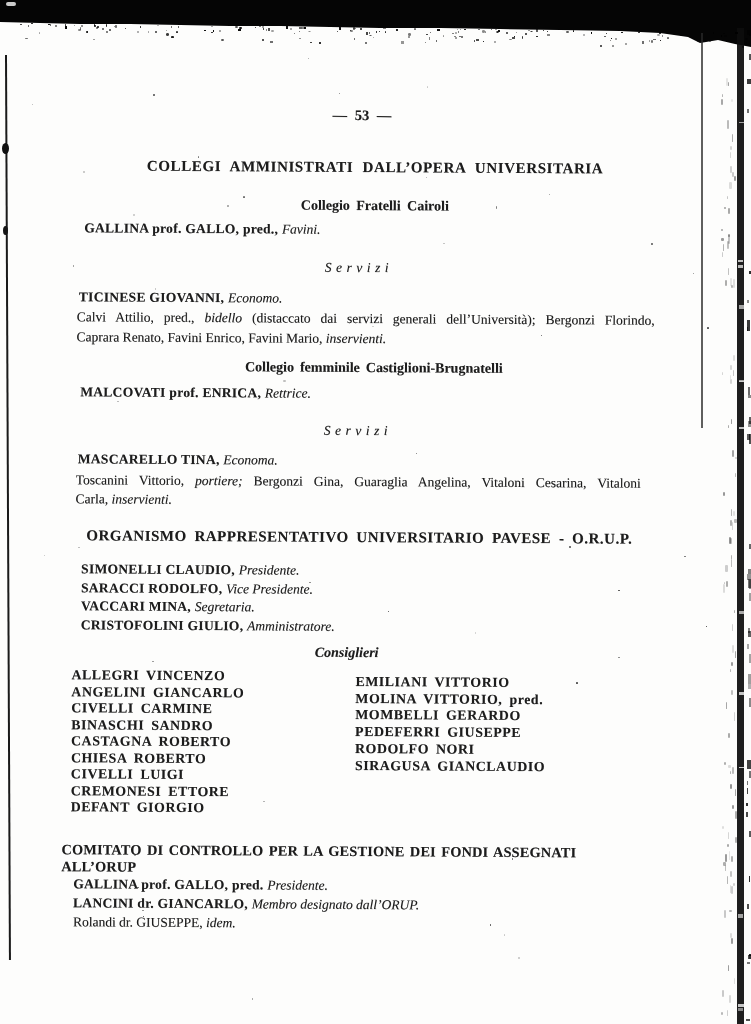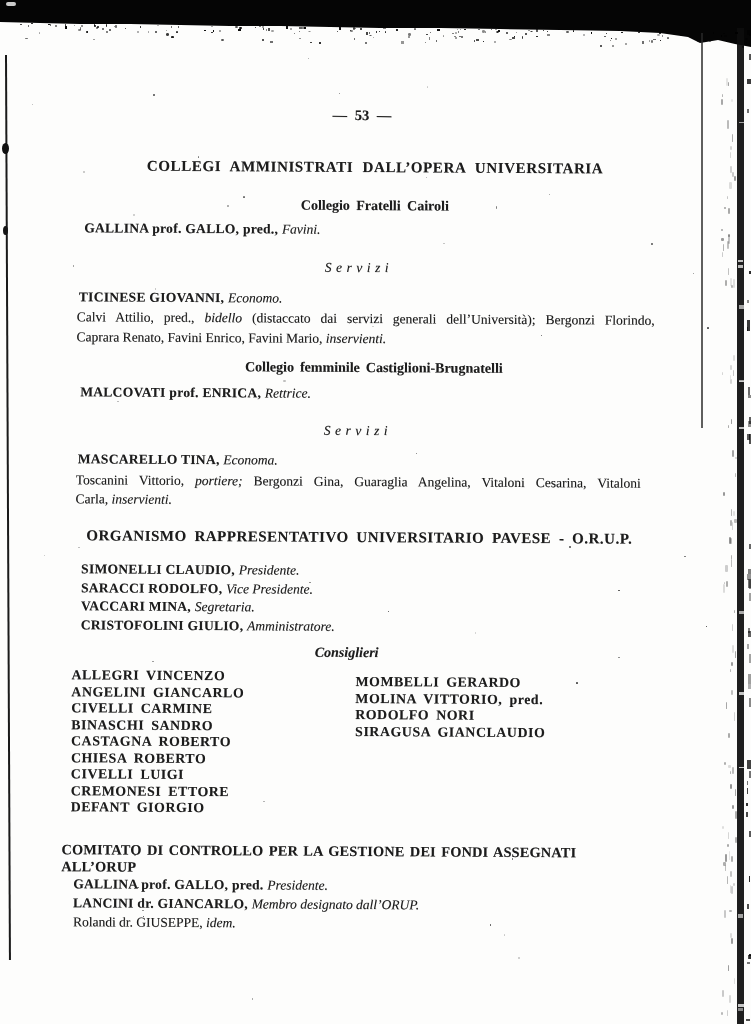--- a/index.html
+++ b/index.html
@@ -138,22 +138,24 @@
       <div>ANGELINI GIANCARLO</div>
       <div>CIVELLI CARMINE</div>
       <div>BINASCHI SANDRO</div>
       <div>CASTAGNA ROBERTO</div>
       <div>CHIESA ROBERTO</div>
       <div>CIVELLI LUIGI</div>
       <div>CREMONESI ETTORE</div>
       <div>DEFANT GIORGIO</div>
     </div>
     <div class="name-col col-right">
+      <div>EMILIANI VITTORIO</div>
+      <div>MOLINA VITTORIO, pred.</div>
       <div>MOMBELLI GERARDO</div>
-      <div>MOLINA VITTORIO, pred.</div>
+      <div>PEDEFERRI GIUSEPPE</div>
       <div>RODOLFO NORI</div>
       <div>SIRAGUSA GIANCLAUDIO</div>
     </div>
 
     <div class="h-comitato">COMITATO DI CONTROLLO PER LA GESTIONE DEI FONDI ASSEGNATI ALL’ORUP</div>
     <div class="members">
       <div><span class="nm">GALLINA prof. GALLO, pred. </span><span class="it">Presidente.</span></div>
       <div><span class="nm">LANCINI dr. GIANCARLO, </span><span class="it">Membro designato dall’ORUP.</span></div>
       <div><span>Rolandi dr. GIUSEPPE, </span><span class="it">idem.</span></div>
     </div>

